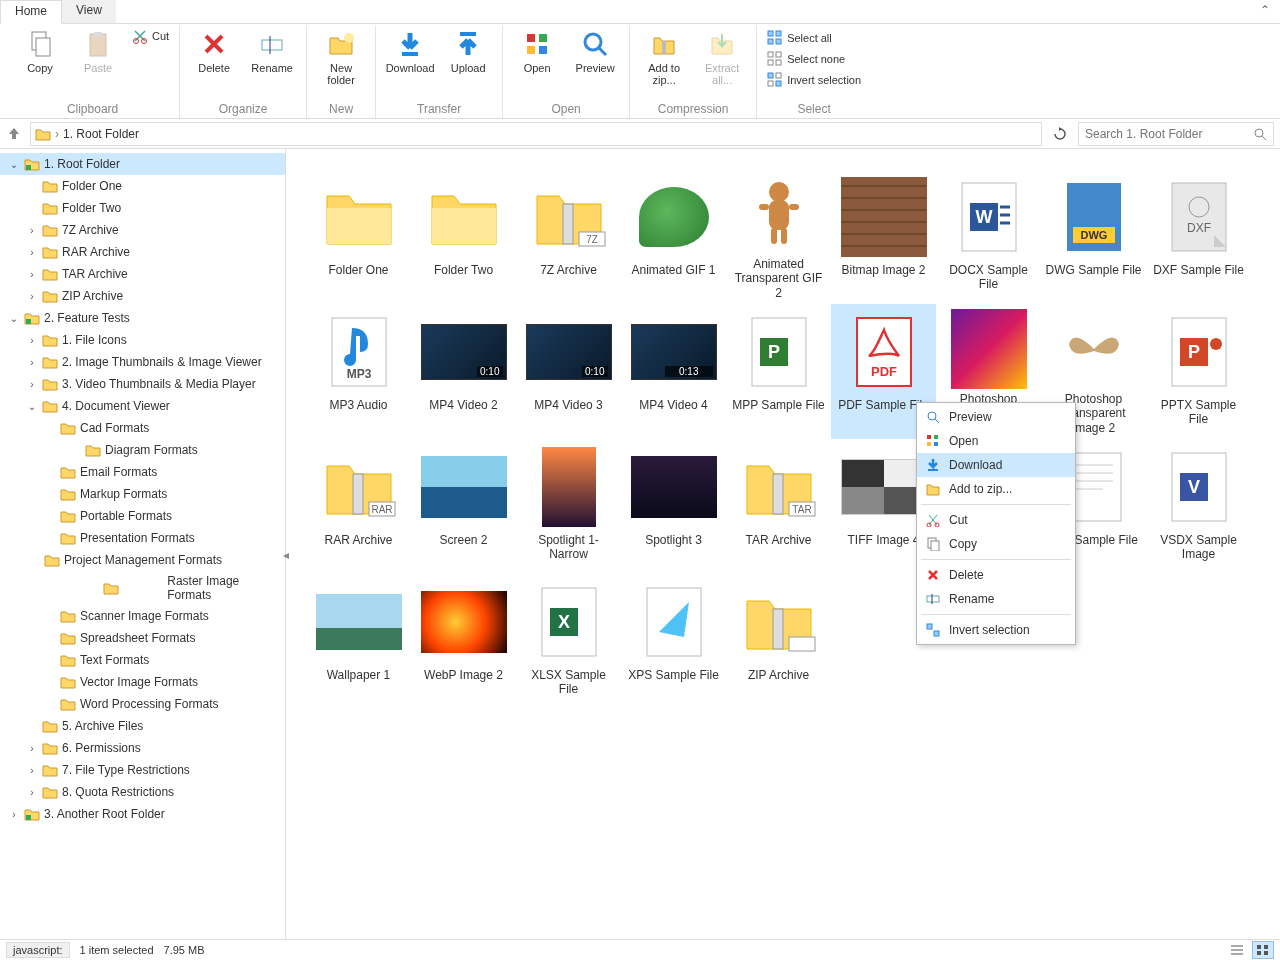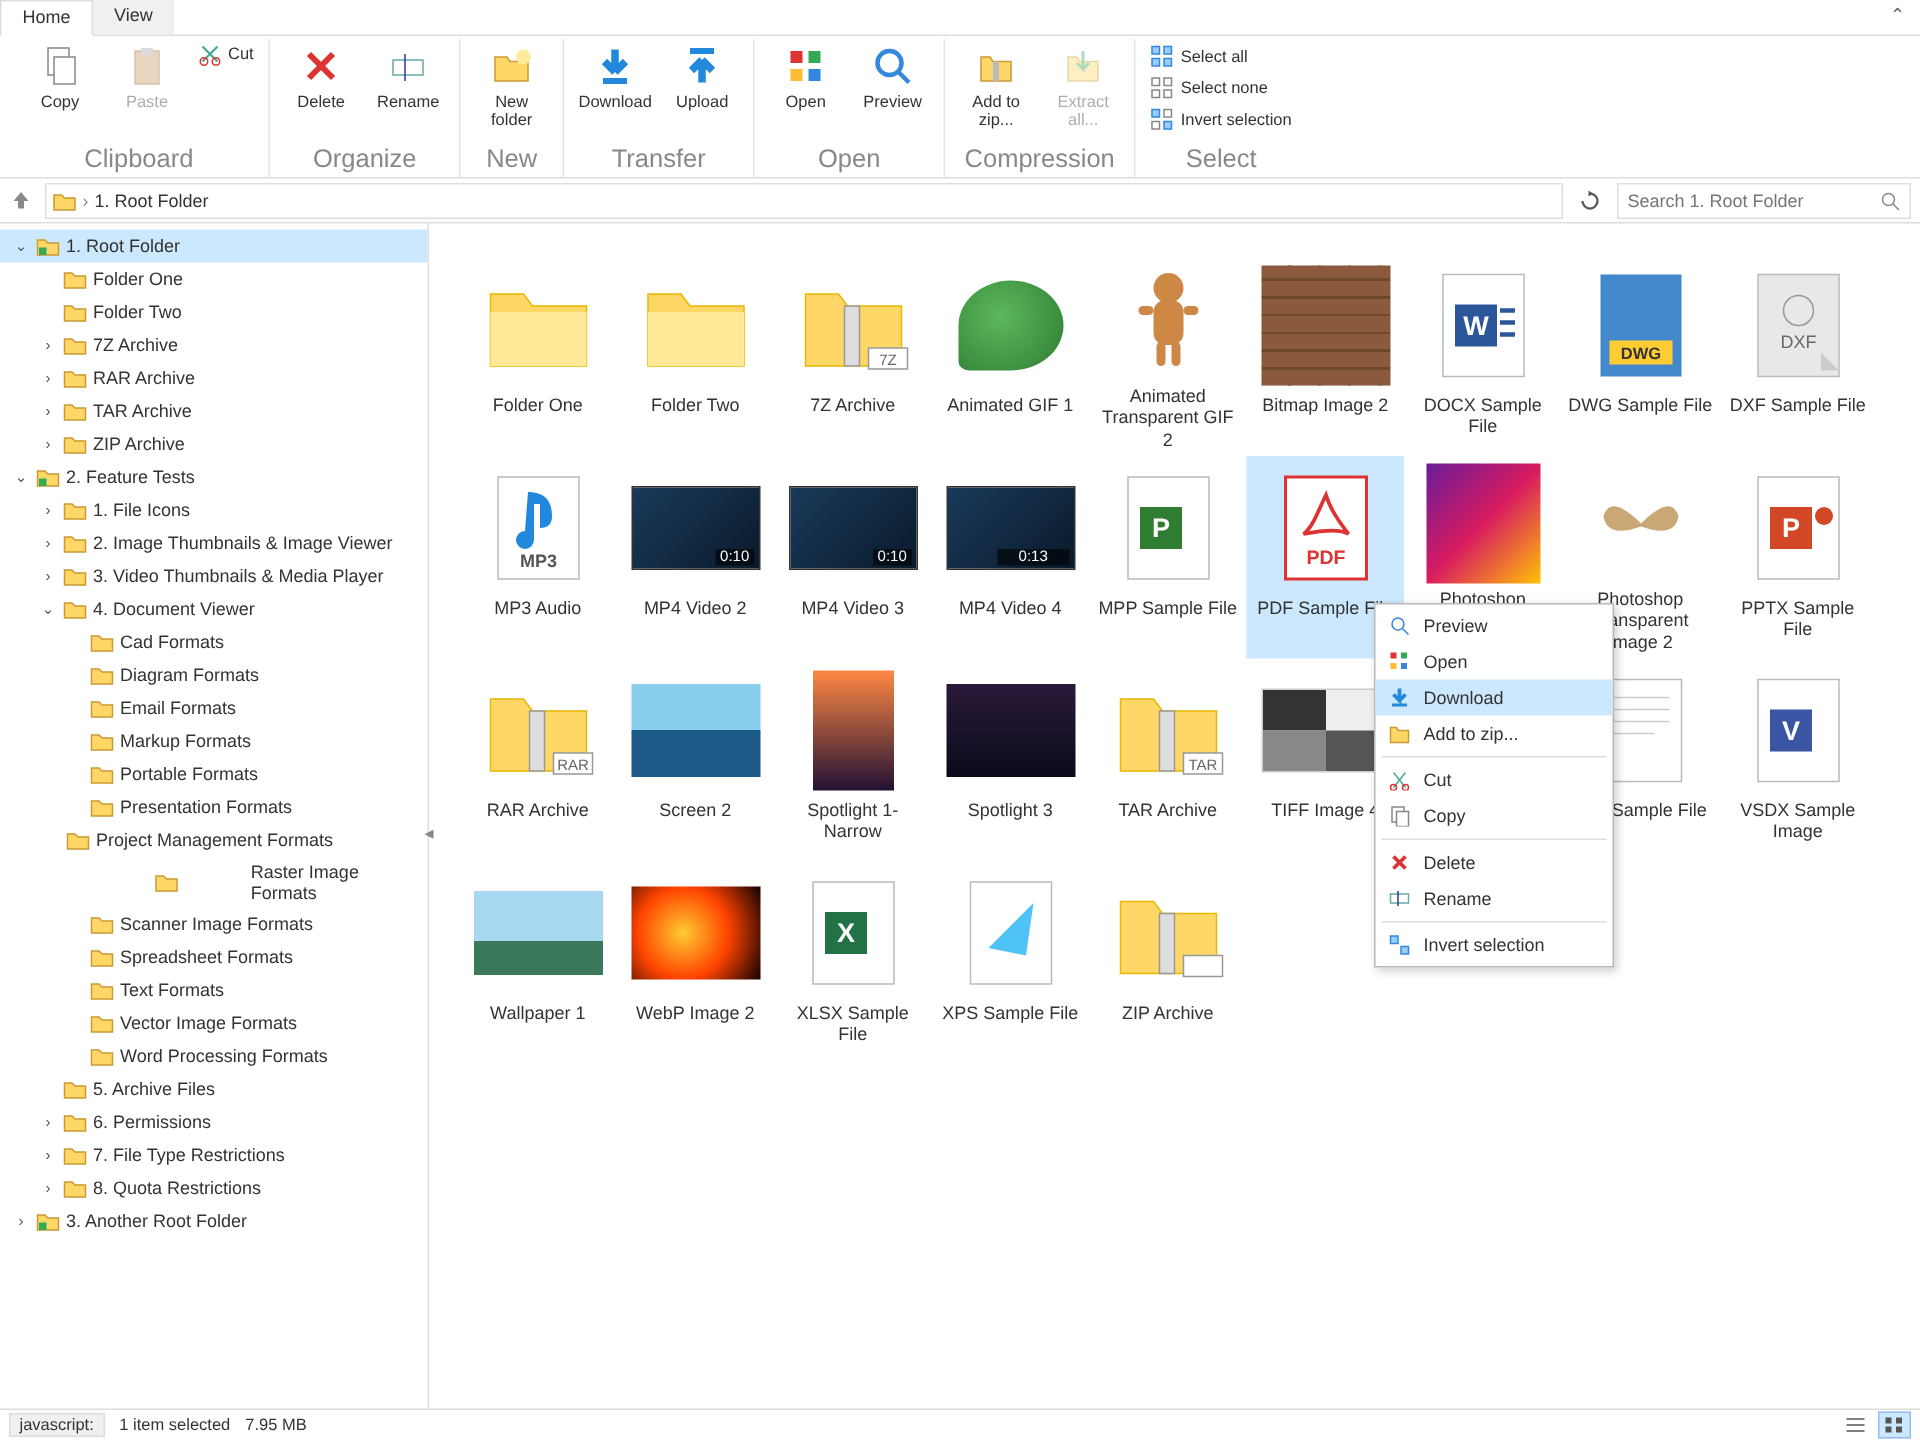--- a/index.html
+++ b/index.html
@@ -9,21 +9,21 @@
 .ribbon-tabs { display: flex; border-bottom: 1px solid #ddd; height: 24px; }
 .ribbon-tab { padding: 3px 14px; background: #f0f0f0; cursor: pointer; }
 .ribbon-tab.active { background: #fff; border: 1px solid #ddd; border-bottom: 1px solid #fff; margin-bottom: -1px; }
 .ribbon-collapse { margin-left: auto; padding: 3px 10px; color: #666; }
 
 
 .ribbon { display: flex; border-bottom: 1px solid #ddd; height: 95px; padding: 2px 6px 0; }
 .ribbon-group { display: flex; flex-direction: column; align-items: center; border-right: 1px solid #e5e5e5; padding: 0 6px; }
 .ribbon-group:last-child { border-right: none; }
 .ribbon-group-row { display: flex; align-items: flex-start; gap: 2px; }
-.ribbon-group-label { font-size: 17px; color: #888; margin-top: auto; padding: 2px 0; text-align: center; }
+.ribbon-group-label { font-size: 12px; color: #888; margin-top: auto; padding: 2px 0; text-align: center; }
 .rbtn-large { display: flex; flex-direction: column; align-items: center; width: 56px; padding: 2px; cursor: pointer; gap: 2px; }
 .rbtn-large .icon { width: 32px; height: 32px; display: flex; align-items: center; justify-content: center; }
 .rbtn-large .label { font-size: 11px; text-align: center; line-height: 1.1; }
 .rbtn-small { display: flex; align-items: center; gap: 4px; padding: 2px 4px; cursor: pointer; font-size: 11px; }
 .rbtn-small .icon { width: 16px; height: 16px; }
 .ribbon-col { display: flex; flex-direction: column; gap: 1px; }
 .disabled { opacity: 0.4; }
 
 
 .addrbar { display: flex; align-items: center; height: 30px; border-bottom: 1px solid #ddd; padding: 0 6px; gap: 6px; }
@@ -411,21 +411,21 @@
       </div>
       <div class="sidebar-item" style="padding-left: 44px;">
         <span class="tw"></span>
         <span class="fi">
           <svg width="16" height="16">
             <path d="M1 4 L6 4 L8 6 L15 6 L15 14 L1 14 Z" fill="#ffd766" stroke="#cc9933"></path>
           </svg>
         </span>
         <span>Cad Formats</span>
       </div>
-      <div class="sidebar-item" style="padding-left: 44px; align-items: center;">
+      <div class="sidebar-item" style="padding-left: 69px; align-items: center;">
         <span class="tw"></span>
         <span class="fi">
           <svg width="16" height="16">
             <path d="M1 4 L6 4 L8 6 L15 6 L15 14 L1 14 Z" fill="#ffd766" stroke="#cc9933"></path>
           </svg>
         </span>
         <span>Diagram Formats</span>
       </div>
       <div class="sidebar-item" style="padding-left: 44px;">
         <span class="tw"></span>

